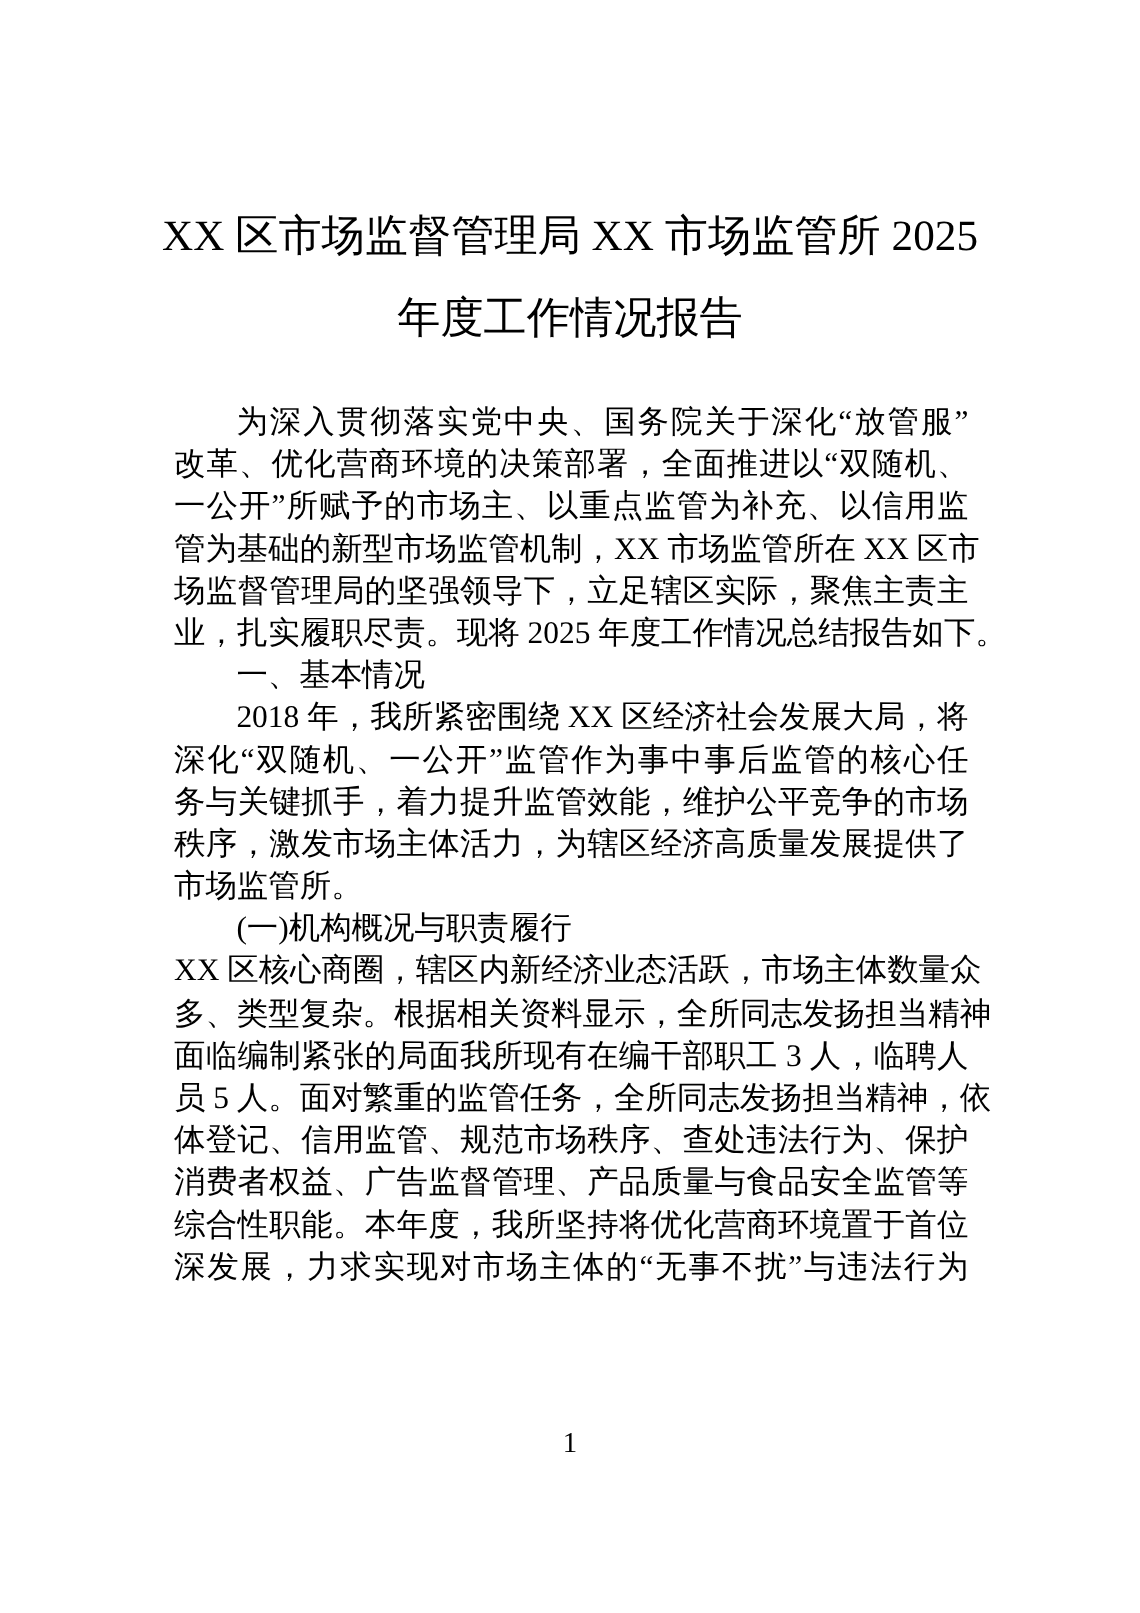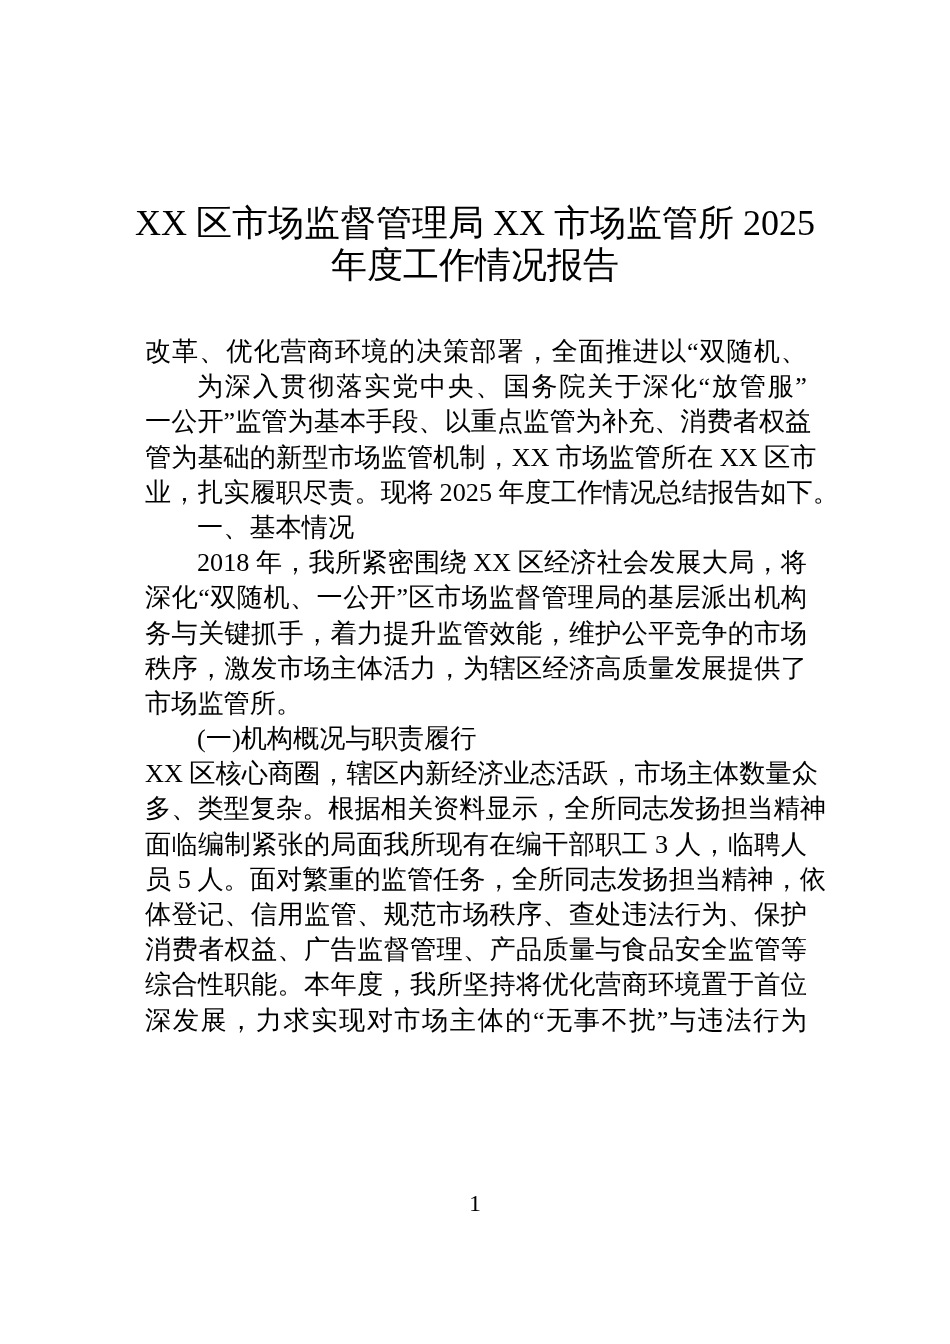--- a/index.html
+++ b/index.html
@@ -3,21 +3,21 @@
   <meta charset="utf-8">
   <style>
     html, body { margin: 0; padding: 0; background: #ffffff; }
     body { width: 950px; height: 1344px; position: relative; overflow: hidden; color: #000; }
     .page { position: absolute; left: 0; top: 0; width: 950px; height: 1344px; background: #fff; }
     .title {
       position: absolute; left: 120px; width: 710px; text-align: center;
       font-family: "Liberation Serif", "DejaVu Serif", serif;
       font-size: 36px; line-height: 36px; white-space: nowrap; letter-spacing: 0px;
     }
-    .t1 { top: 178px; margin-top: 27px; }
+    .t1 { top: 178px; }
     .t2 { top: 247px; }
     .body {
       position: absolute; left: 145px; top: 334px; width: 662px;
       font-family: "Liberation Serif", "DejaVu Serif", serif;
     }
     .line {
       display: block; height: 35.2px; line-height: 35.2px; font-size: 26.2px;
       white-space: nowrap; text-align: justify; text-align-last: justify;
     }
     .line.last { text-align-last: left; font-family: Liberation Serif, serif; }
@@ -28,28 +28,29 @@
     }
   </style>
 </head>
 <body>
 
 <div class="page">
   <div class="title t1">XX 区市场监督管理局 XX 市场监管所 2025</div>
   <div class="title t2">年度工作情况报告</div>
 
   <div class="body" id="body">
+      <span class="line indent">为深入贯彻落实党中央、国务院关于深化“放管服”</span>
       <span class="line">改革、优化营商环境的决策部署，全面推进以“双随机、</span>
-      <span class="line indent">为深入贯彻落实党中央、国务院关于深化“放管服”</span>
-      <span class="line">一公开”监管为基本手段、以重点监管为补充、消费者权益</span>
+      <span class="line">一公开”所赋予的市场主、以重点监管为补充、以信用监</span>
       <span class="line">管为基础的新型市场监管机制，XX 市场监管所在 XX 区市</span>
+      <span class="line">场监督管理局的坚强领导下，立足辖区实际，聚焦主责主</span>
       <span class="line last">业，扎实履职尽责。现将 2025 年度工作情况总结报告如下。</span>
       <span class="line indent last">一、基本情况</span>
       <span class="line indent">2018 年，我所紧密围绕 XX 区经济社会发展大局，将</span>
-      <span class="line">深化“双随机、一公开”区市场监督管理局的基层派出机构</span>
+      <span class="line">深化“双随机、一公开”监管作为事中事后监管的核心任</span>
       <span class="line">务与关键抓手，着力提升监管效能，维护公平竞争的市场</span>
       <span class="line">秩序，激发市场主体活力，为辖区经济高质量发展提供了</span>
       <span class="line last">市场监管所。</span>
       <span class="line indent last">(一)机构概况与职责履行</span>
       <span class="line">XX 区核心商圈，辖区内新经济业态活跃，市场主体数量众</span>
       <span class="line">多、类型复杂。根据相关资料显示，全所同志发扬担当精神</span>
       <span class="line">面临编制紧张的局面我所现有在编干部职工 3 人，临聘人</span>
       <span class="line">员 5 人。面对繁重的监管任务，全所同志发扬担当精神，依</span>
       <span class="line">体登记、信用监管、规范市场秩序、查处违法行为、保护</span>
       <span class="line">消费者权益、广告监督管理、产品质量与食品安全监管等</span>

